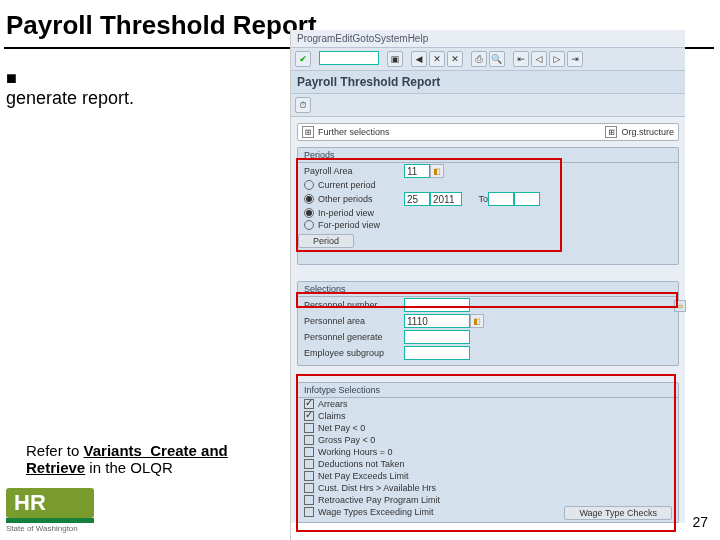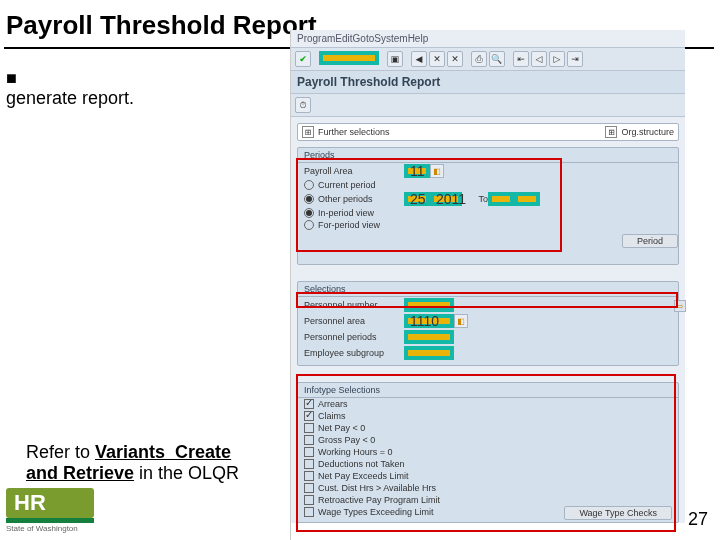--- a/index.html
+++ b/index.html
@@ -24,39 +24,39 @@
 .body{background:#e8eef4;padding:6px 6px 0}
 .bar{background:#fff;border:1px solid #a6b4c4;border-radius:2px;padding:2px 4px;display:flex;align-items:center;gap:4px;margin-bottom:6px;font-size:9px}
 .bar .expand{width:12px;height:12px;border:1px solid #888;display:flex;align-items:center;justify-content:center;font-size:8px}
 .bar .lbl{flex:1}
 .panel{background:#d4e0ec;border:1px solid #a6b4c4;border-radius:2px;margin-bottom:16px;position:relative;padding-bottom:4px}
 .panel .ph{position:relative;padding:2px 6px;font-size:9px;color:#345;border-bottom:1px solid #a6b4c4}
 .row{display:flex;align-items:center;padding:1px 6px;font-size:9px}
 .row .lbl{width:100px}
 .radio{width:10px;height:10px;border:1px solid #666;border-radius:50%;display:inline-block;margin-right:4px;position:relative}
 .radio.on::after{content:"";position:absolute;top:1px;left:1px;width:6px;height:6px;background:#333;border-radius:50%}
-.inp{background:#eab308;border:4px solid #14b8a6;height:14px;padding:0 2px;font-size:14px;display:inline-flex;align-items:center}
+.inp{background:#ffffff;border:1px solid #14b8a6;height:14px;padding:0 2px;font-size:10px;display:inline-flex;align-items:center}
 .inp.s{width:26px}
 .inp.m{width:32px}
-.inp.r{width:50px}
+.inp.r{width:66px}
 .sqbtn{width:14px;height:14px;border:1px solid #a6b4c4;background:#e8eef4;display:inline-flex;align-items:center;justify-content:center;font-size:8px;color:#c80}
 .btn{background:#e0e6ec;border:1px solid #a6b4c4;border-radius:2px;padding:1px 14px;font-size:9px}
-.center{display:flex;justify-content:flex-end;padding:3px 0 12px}
+.center{display:flex;justify-content:flex-start;padding:3px 0 12px}
 .chk{width:10px;height:10px;border:1px solid #666;display:inline-block;margin-right:4px;position:relative}
 .chk.on::after{content:"✓";position:absolute;top:-3px;left:0;font-size:10px;color:#333}
 .sidearrow{position:absolute;right:-12px;width:12px;height:12px;border:1px solid #a6b4c4;background:#dde6ee;font-size:8px;display:flex;align-items:center;justify-content:center;color:#c80}
 .rbox{position:absolute;border:2px solid #d40000;pointer-events:none}
 .r1{top:158px;left:296px;width:266px;height:94px}
 .r2{top:292px;left:296px;width:382px;height:16px}
 .r3{top:374px;left:296px;width:380px;height:158px}
-.footer-note{position:absolute;top:442px;left:26px;width:230px;font-size:18px}
+.footer-note{position:absolute;top:442px;left:26px;width:230px;font-size:15px}
 .hr-badge{position:absolute;top:488px;left:6px;display:flex;align-items:center;gap:0}
 .hr-badge .hrmk{background:#7a9b2e;color:#fff;font-weight:bold;font-size:22px;padding:2px 8px;border-radius:3px;letter-spacing:0}
 .hr-badge .sub{font-size:8px;color:#666;border-top:5px solid #15803d;padding-top:1px;width:88px;text-align:left}
-.pagenum{position:absolute;bottom:10px;right:12px;font-size:18px}
+.pagenum{position:absolute;bottom:10px;right:12px;font-size:14px}
 .stack{position:absolute;right:4px;top:0;display:flex;flex-direction:column;gap:14px}
 </style>
 </head>
 <body>
 
 <div class="title">Payroll Threshold Report</div>
 <div class="hr"></div>
 
 <div class="left">
   <div class="bullet">
@@ -143,21 +143,21 @@
       <div class="row">
           <span class="lbl">Personnel number</span>
           <span class="inp r"></span>
         </div>
       <div class="row">
           <span class="lbl">Personnel area</span>
           <span class="inp r">1110</span>
           <span class="sqbtn">◧</span>
         </div>
       <div class="row">
-          <span class="lbl">Personnel periods</span>
+          <span class="lbl">Personnel generate</span>
           <span class="inp r"></span>
         </div>
       <div class="row">
           <span class="lbl">Employee subgroup</span>
           <span class="inp r"></span>
         </div>
       <div class="stack" style="top:18px">
         <span class="sidearrow">⇨</span>
         <span class="sidearrow">⇨</span>
         <span class="sidearrow">⇨</span>

